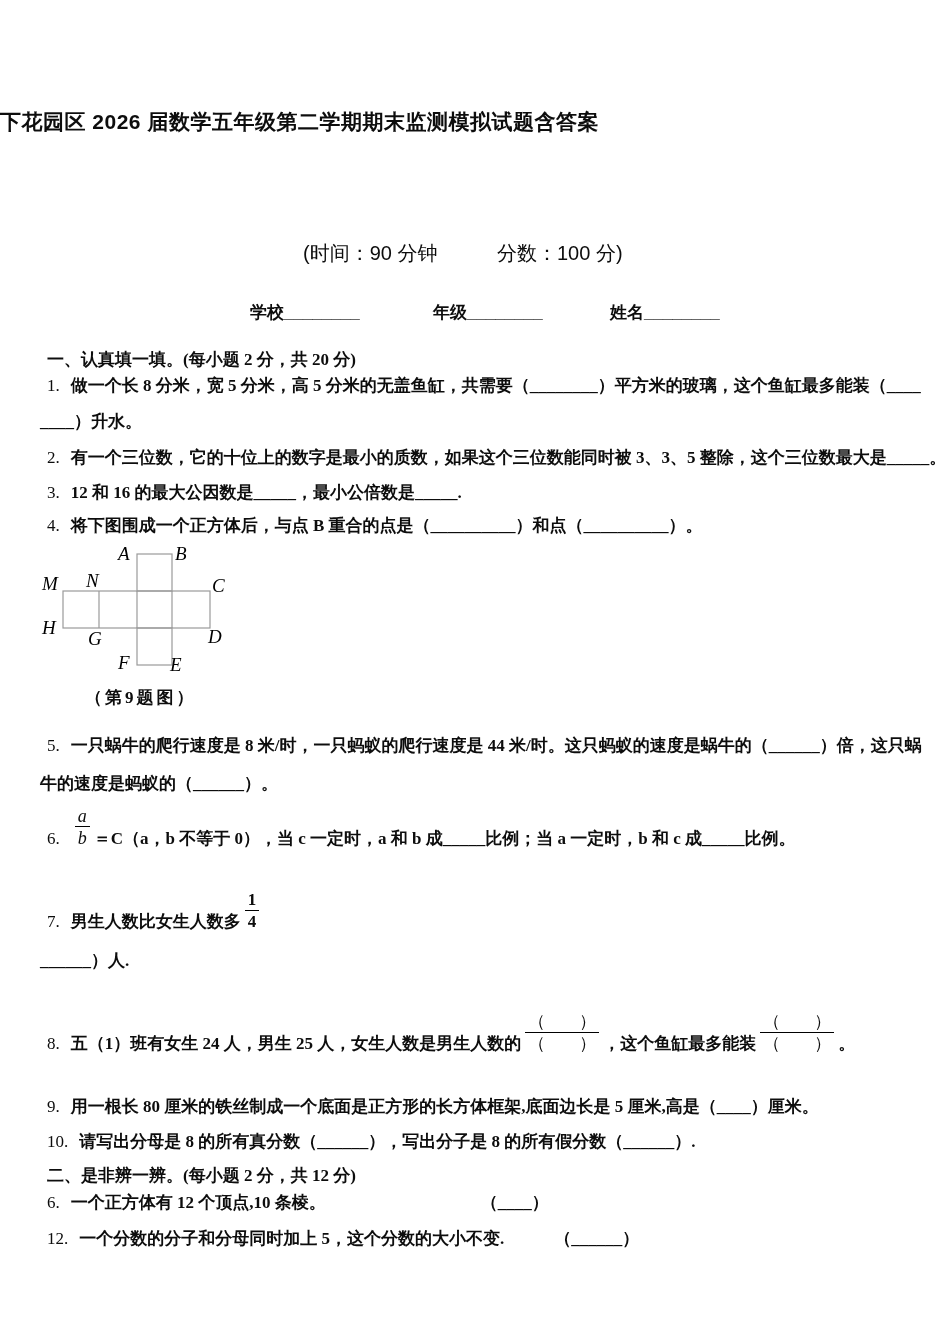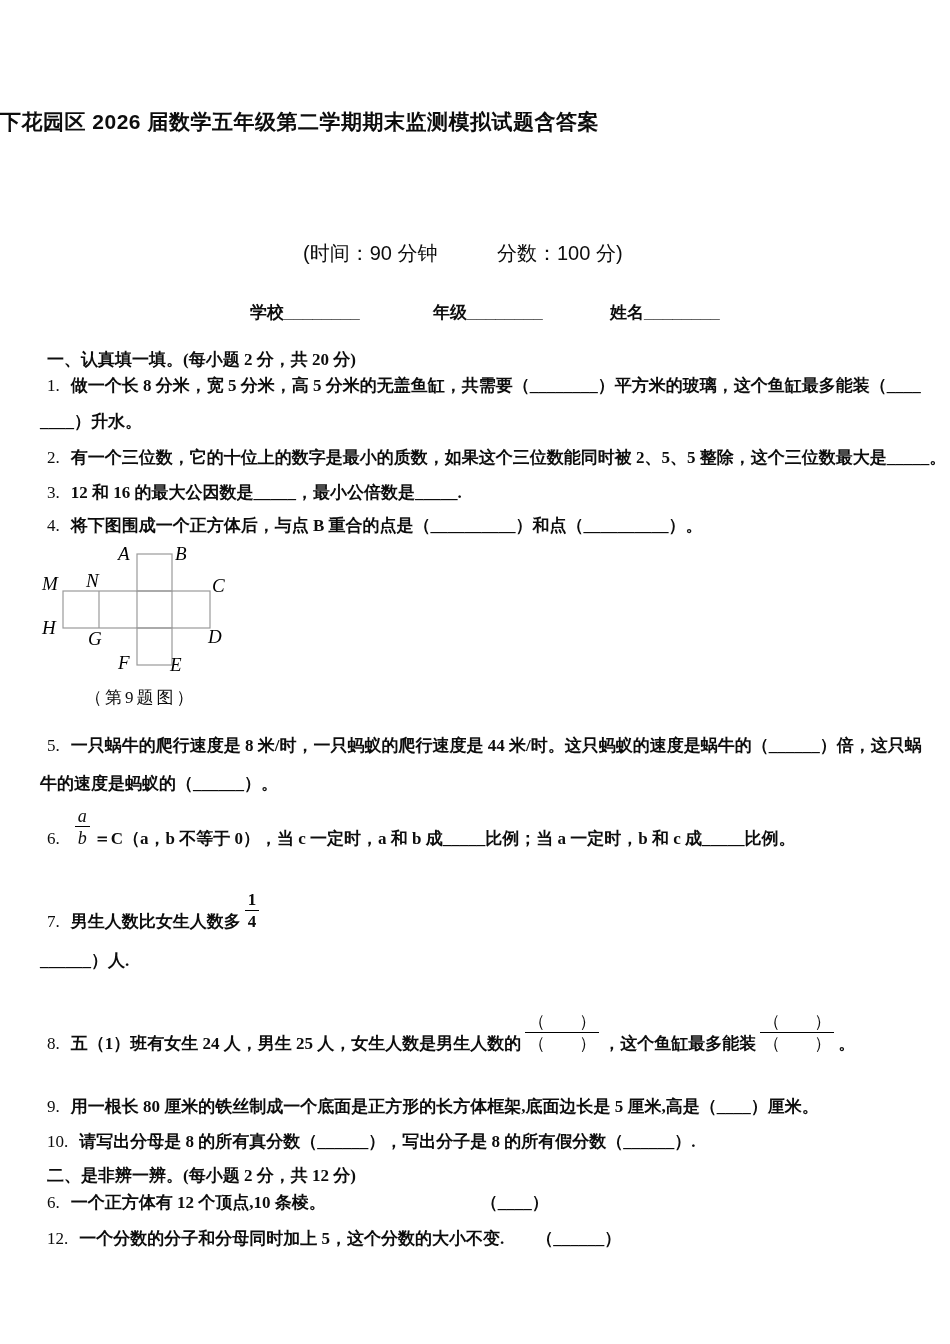--- a/index.html
+++ b/index.html
@@ -34,21 +34,21 @@
   .frac .num { display:block; line-height:20px; border-bottom:1.2px solid #000; padding:0 3px 0 3px; }
   .frac .den { display:block; line-height:20px; padding-top:1px; }
   .frac.italic { font-style:italic; font-weight:400; font-size:18px; }
   .frac.blankfrac { font-weight:400; }
   .figure-wrap { position:absolute; left:40px; top:538px; width:240px; height:150px; }
   .figure-wrap svg text {
     font-family:"Liberation Serif","DejaVu Serif",serif;
     font-style:italic; font-size:19px; fill:#000;
   }
   .figure-caption {
-    left:85px; top:686px; font-size:17px; font-weight:400; letter-spacing:3px;
+    left:85px; top:686px; font-size:17px; font-weight:700; letter-spacing:3px;
   }
   .gap-blank { display:inline-block; }
 </style>
 </head>
 <body>
 
 <div class="abs title">下花园区 2026 届数学五年级第二学期期末监测模拟试题含答案</div>
 <div class="abs meta-seg" style="left:303px">(时间：90 分钟</div>
 <div class="abs meta-seg" style="left:497px">分数：100 分)</div>
 <div class="abs student-seg" style="left:250px">学校________</div>
@@ -56,21 +56,21 @@
 <div class="abs student-seg" style="left:610px">姓名________</div>
 
 <div class="line sec" style="top:349px">一、认真填一填。(每小题 2 分，共 20 分)</div>
 
 <div class="line" style="top:375px">
   <span class="qno">1.</span><span>做一个长 8 分米，宽 5 分米，高 5 分米的无盖鱼缸，共需要（________）平方米的玻璃，这个鱼缸最多能装（____</span>
 </div>
 <div class="line cont" style="top:411px">____）升水。</div>
 
 <div class="line" style="top:447px">
-  <span class="qno">2.</span><span>有一个三位数，它的十位上的数字是最小的质数，如果这个三位数能同时被 2、5、5 整除，这个三位数最大是_____。</span>
+  <span class="qno">2.</span><span>有一个三位数，它的十位上的数字是最小的质数，如果这个三位数能同时被 3、3、5 整除，这个三位数最大是_____。</span>
 </div>
 
 <div class="line" style="top:482px">
   <span class="qno">3.</span><span>12 和 16 的最大公因数是_____，最小公倍数是_____.</span>
 </div>
 
 <div class="line" style="top:515px">
   <span class="qno">4.</span><span>将下图围成一个正方体后，与点 B 重合的点是（__________）和点（__________）。</span>
 </div>
 
@@ -124,14 +124,14 @@
   <span class="qno">10.</span><span>请写出分母是 8 的所有真分数（______），写出分子是 8 的所有假分数（______）.</span>
 </div>
 
 <div class="line sec" style="top:1165px">二、是非辨一辨。(每小题 2 分，共 12 分)</div>
 
 <div class="line" style="top:1192px">
   <span class="qno">6.</span><span>一个正方体有 12 个顶点,10 条棱。</span><span class="gap-blank" style="margin-left:155px">（____）</span>
 </div>
 
 <div class="line" style="top:1228px">
-  <span class="qno">12.</span><span>一个分数的分子和分母同时加上 5，这个分数的大小不变.</span><span class="gap-blank" style="margin-left:32px">（______）</span>
+  <span class="qno">12.</span><span>一个分数的分子和分母同时加上 5，这个分数的大小不变.</span><span class="gap-blank" style="margin-left:50px">（______）</span>
 </div>
 
 </body></html>

